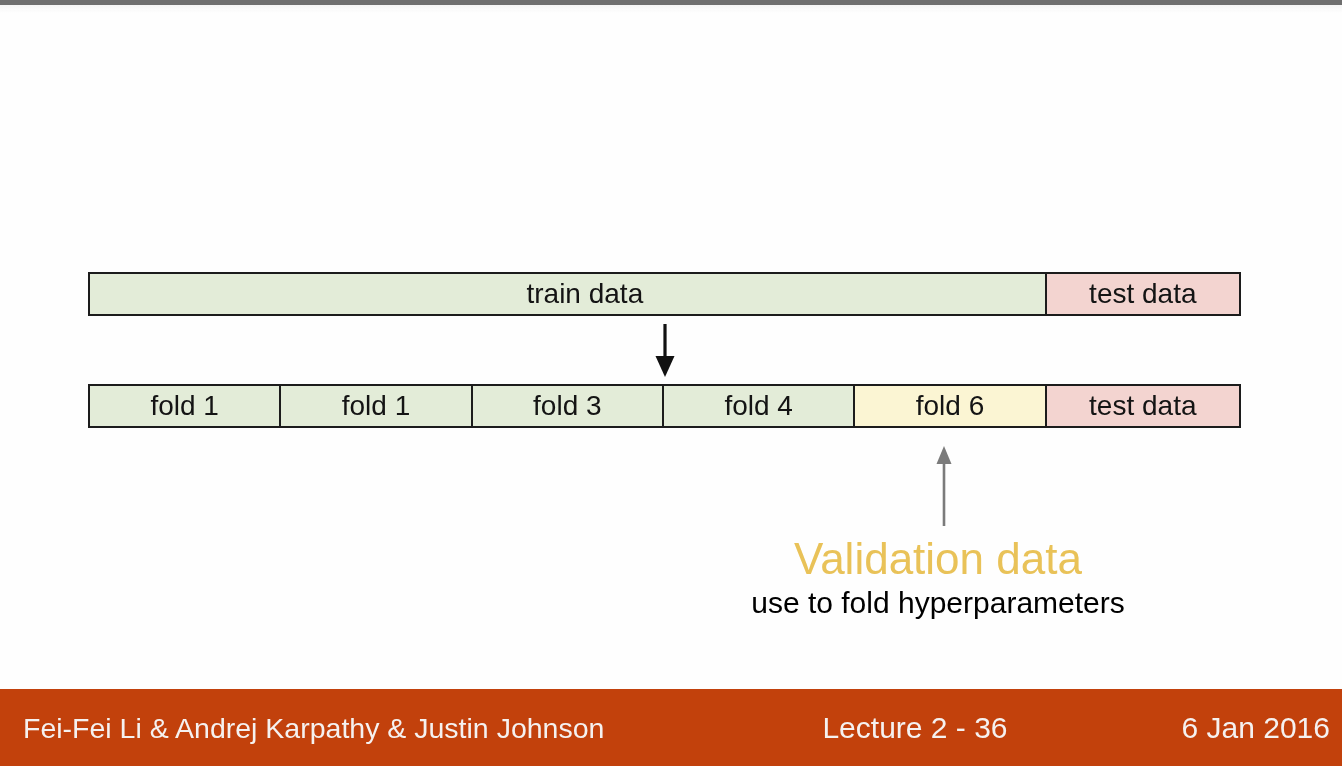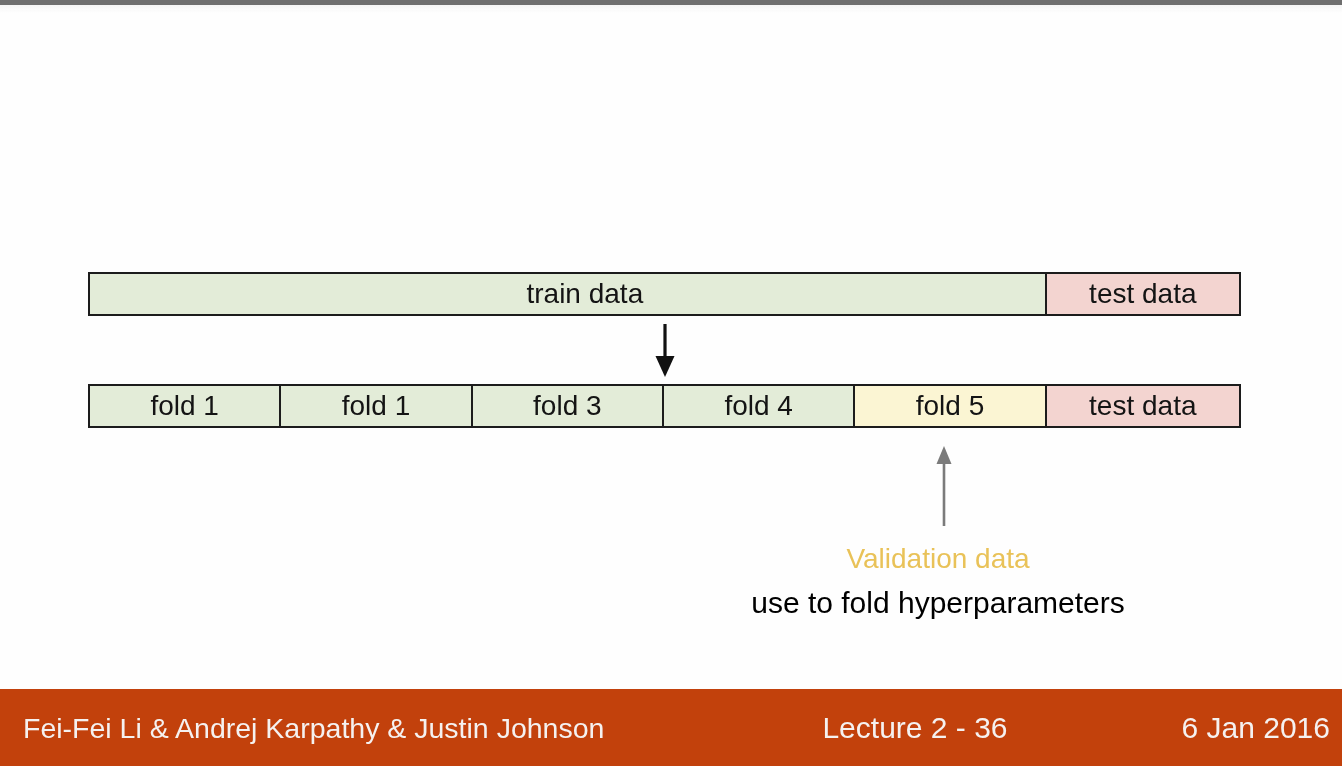--- a/index.html
+++ b/index.html
@@ -37,21 +37,21 @@
   .w-train{width:83.26%;padding-left:35px;}
   .w-fold{width:16.652%;}
   .w-test{width:16.74%;}
   .arrow-down{position:absolute;left:650px;top:324px;}
   .arrow-up{position:absolute;left:929px;top:446px;}
   .annotation{
     position:absolute;left:938px;top:534px;transform:translateX(-50%);
     text-align:center;white-space:nowrap;
   }
   .annotation-title{
-    font-size:28px;line-height:50px;color:#e9c258;text-align:center;
+    font-size:44px;line-height:50px;color:#e9c258;text-align:center;
   }
   .annotation-subtitle{
     font-size:30px;line-height:38px;color:#000000;
   }
   .footer{
     position:absolute;left:0;bottom:0;width:100%;height:77px;
     background:#c2410c;color:#f5f1f0;
   }
   .footer-authors{
     position:absolute;left:23px;top:50%;transform:translateY(-50%);
@@ -95,21 +95,21 @@
     <div class="seg fill-green w-fold">
       <span class="seg-label">fold 1</span>
     </div>
     <div class="seg fill-green w-fold">
       <span class="seg-label">fold 3</span>
     </div>
     <div class="seg fill-green w-fold">
       <span class="seg-label">fold 4</span>
     </div>
     <div class="seg fill-yellow w-fold">
-      <span class="seg-label">fold 5</span>
+      <span class="seg-label">fold 6</span>
     </div>
     <div class="seg fill-pink w-test">
       <span class="seg-label">test data</span>
     </div>
   </div>
 
   <svg class="arrow-up" width="30" height="80" viewBox="0 0 30 80">
     <polygon points="15,0 7.5,18 22.5,18" fill="#7b7b7b"></polygon>
     <rect x="13.7" y="15" width="2.6" height="65" fill="#7b7b7b"></rect>
   </svg>

